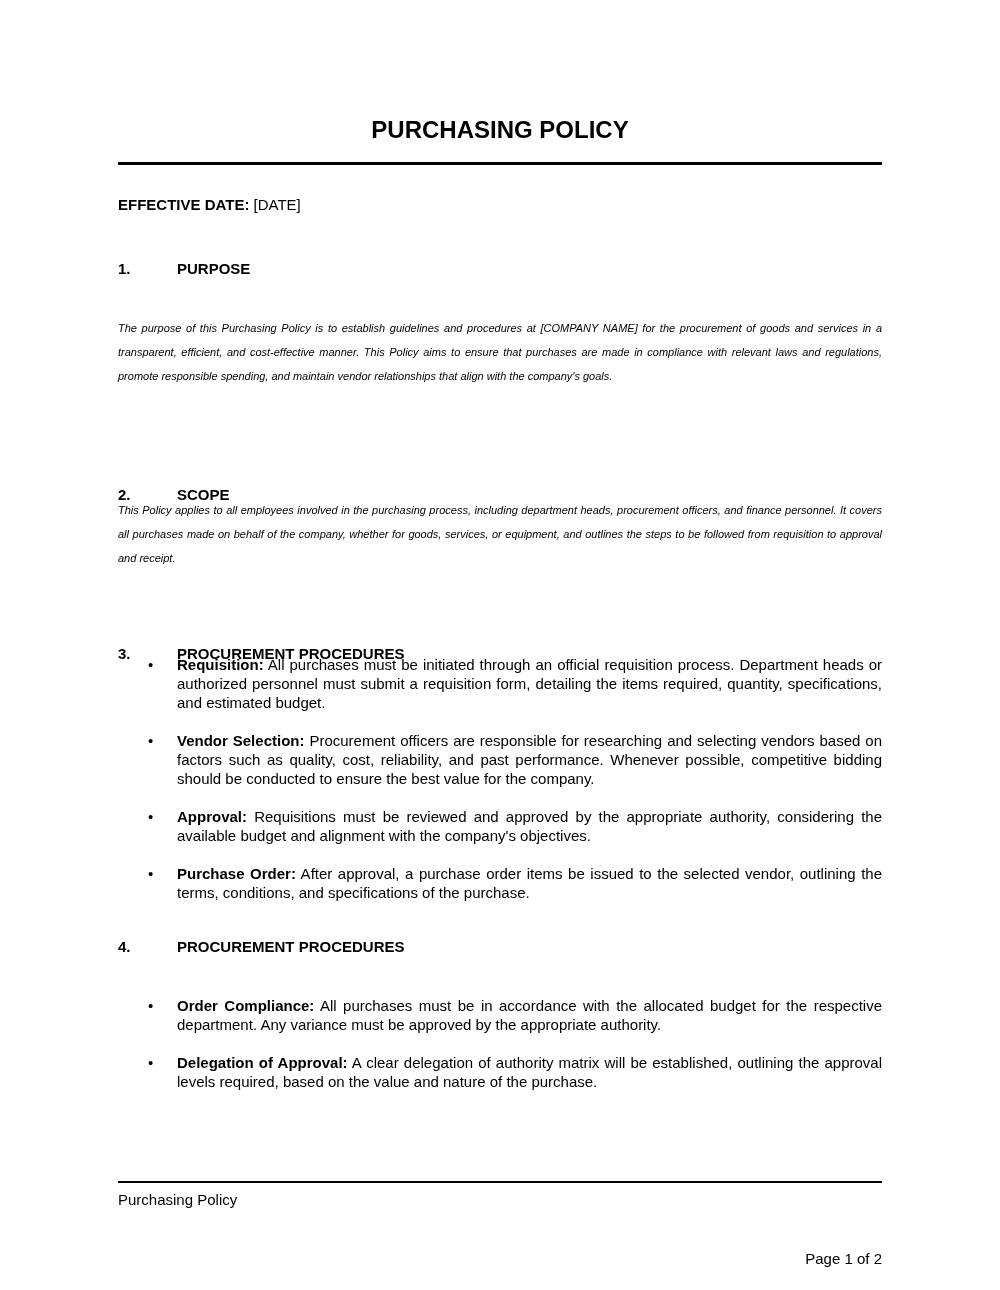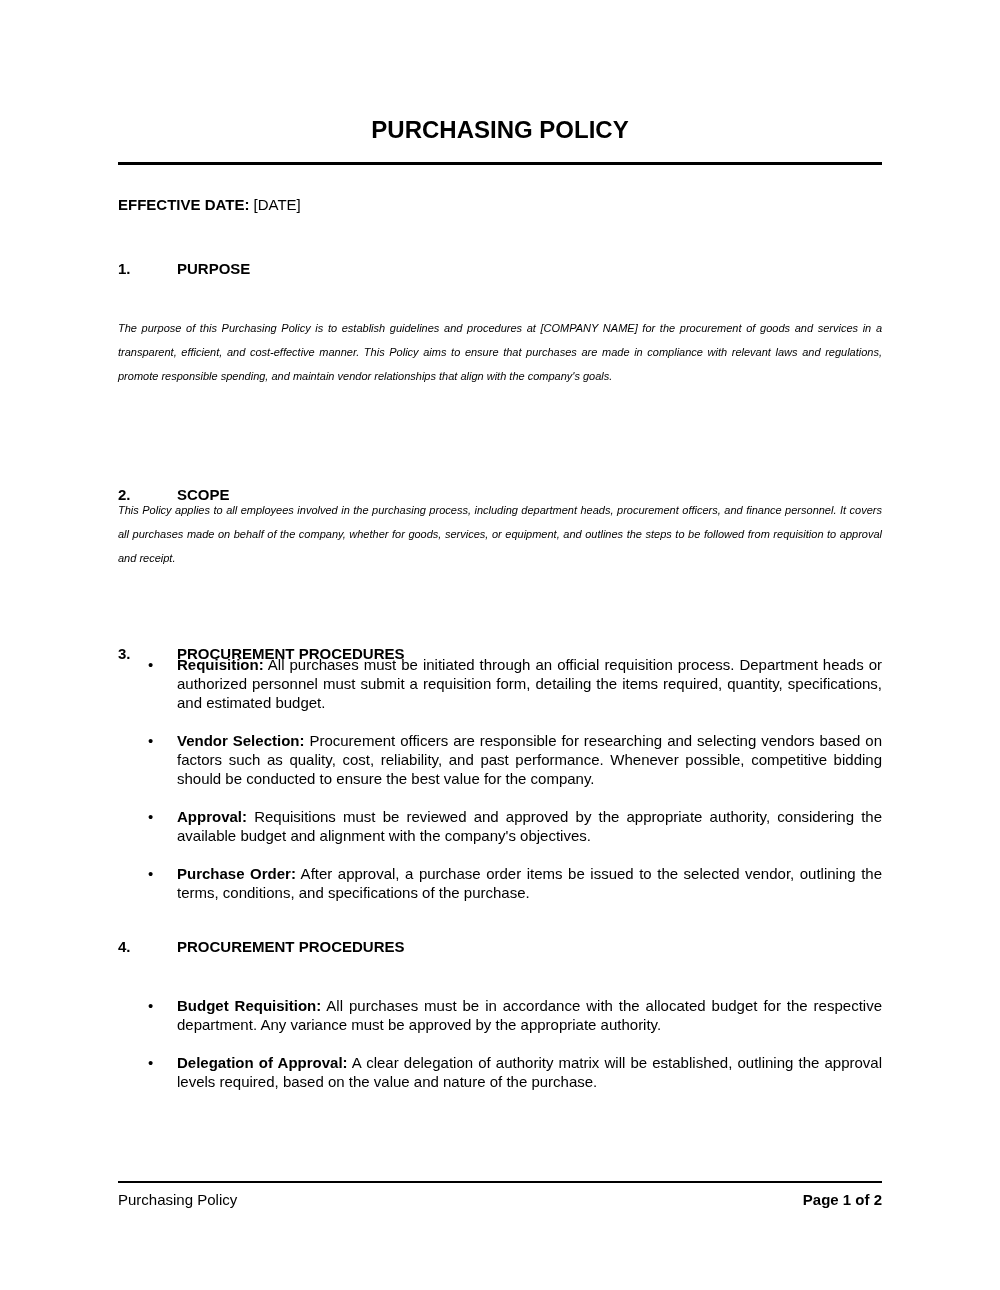--- a/index.html
+++ b/index.html
@@ -35,21 +35,21 @@
   }
   .bullet .text {
     position: absolute; left: 59px; width: 705px; text-align: justify;
     line-height: 19px; font-size: 15px;
   }
   .bullet .text b { font-weight: bold; }
   .footer-rule {
     position: absolute; top: 1181px; left: 0; width: 764px; height: 2px; background: #000;
   }
   .footer-left { position: absolute; top: 1191px; left: 0; font-size: 15px; }
-  .footer-right { position: absolute; top: 1191px; right: 0; font-size: 15px; font-weight: bold; }
+  .footer-right { position: absolute; top: 1250px; right: 0; font-size: 15px; }
 </style>
 </head>
 <body>
 
 <div class="page">
   <div class="title">PURCHASING POLICY</div>
   <div class="title-rule"></div>
 
   <div class="eff"><b>EFFECTIVE DATE:</b><span> [DATE]</span></div>
 
@@ -83,21 +83,21 @@
     <span class="dot">•</span>
     <div class="text"><b>Purchase Order:</b><span> After approval, a purchase order items be issued to the selected vendor, outlining the terms, conditions, and specifications of the purchase.</span></div>
   </div>
 
   <div class="heading" style="top:938px;">
     <span class="num">4.</span><span>PROCUREMENT PROCEDURES</span>
   </div>
 
   <div class="bullet" style="top:996px;">
     <span class="dot">•</span>
-    <div class="text"><b>Budget Requisition:</b><span> All purchases must be in accordance with the allocated budget for the respective department. Any variance must be approved by the appropriate authority.</span></div>
+    <div class="text"><b>Order Compliance:</b><span> All purchases must be in accordance with the allocated budget for the respective department. Any variance must be approved by the appropriate authority.</span></div>
   </div>
   <div class="bullet" style="top:1053px;">
     <span class="dot">•</span>
     <div class="text"><b>Delegation of Approval:</b><span> A clear delegation of authority matrix will be established, outlining the approval levels required, based on the value and nature of the purchase.</span></div>
   </div>
 
   <div class="footer-rule"></div>
   <div class="footer-left">Purchasing Policy</div>
   <div class="footer-right">Page 1 of 2</div>
 </div>

